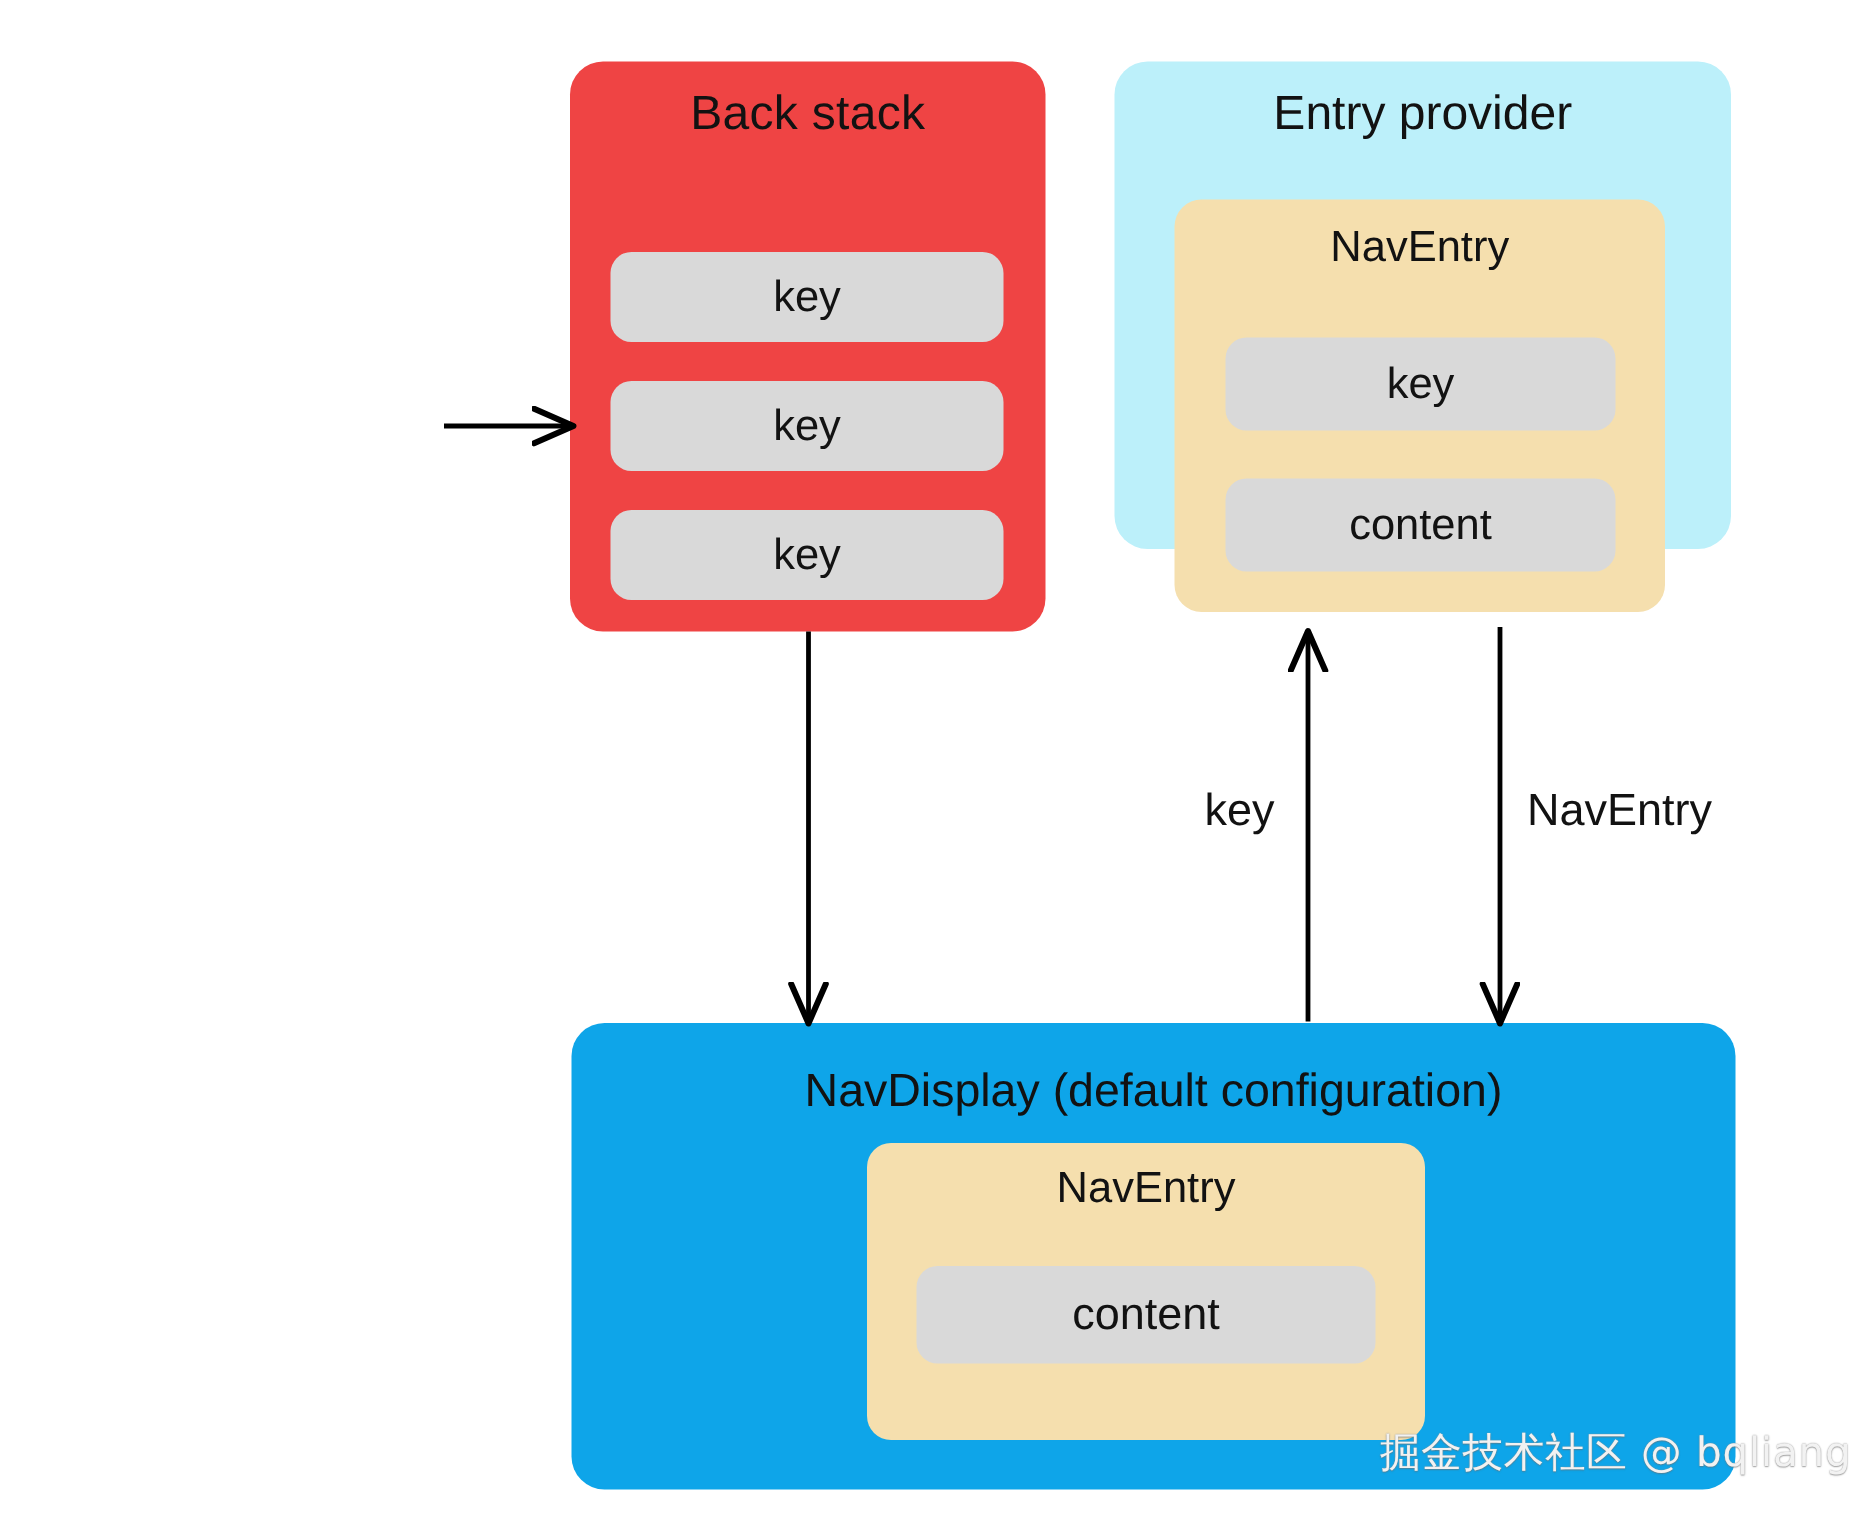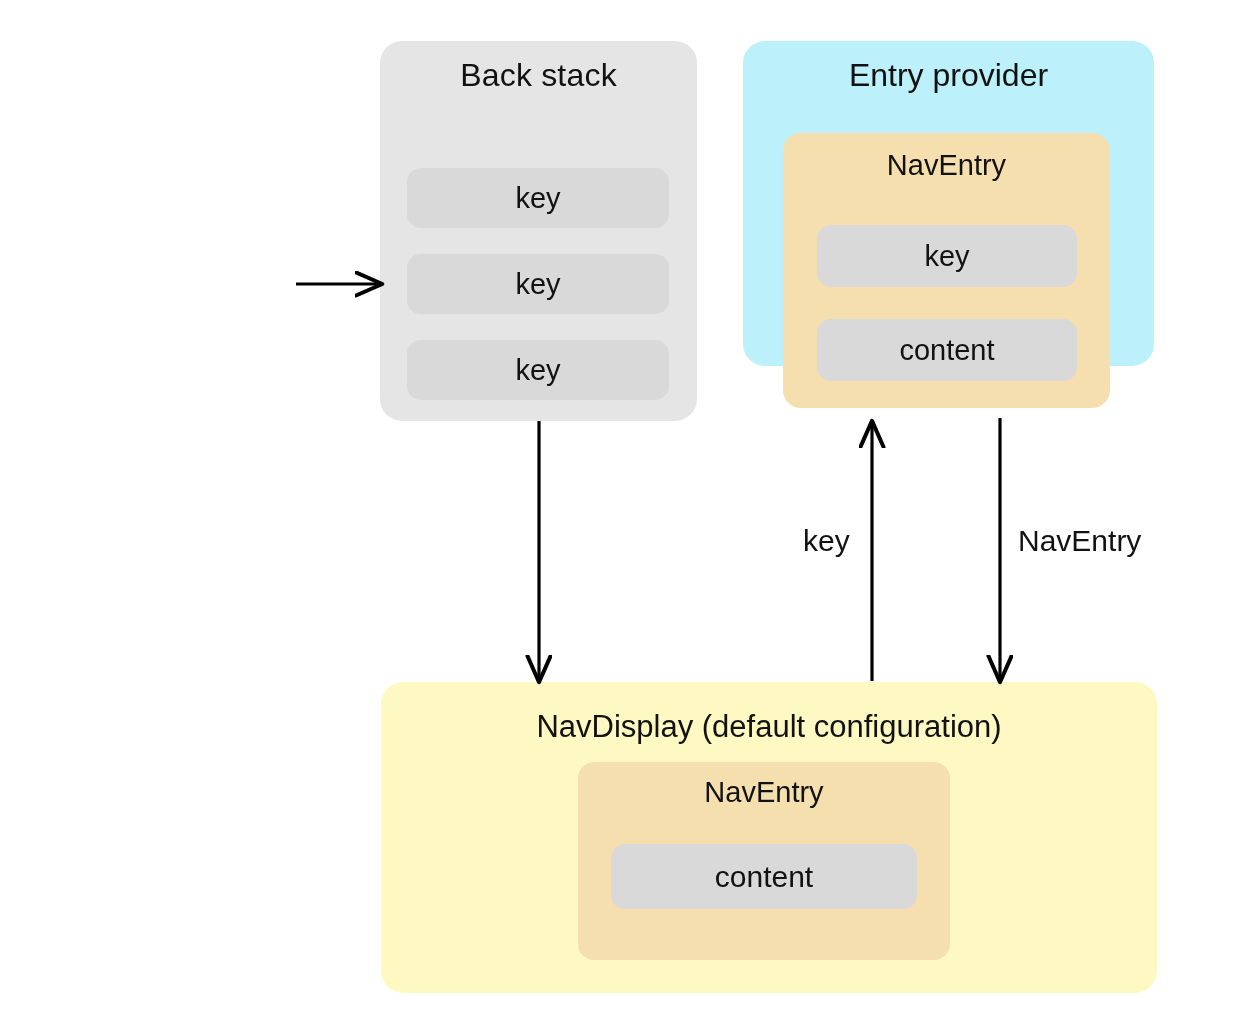--- a/index.html
+++ b/index.html
@@ -47,37 +47,37 @@
   
   #watermark{position:absolute;left:920px;top:950px;font-size:27px;
       color:#f2f2f2;text-shadow:0 0 1px #9a9a9a,0 1px 1px rgba(90,90,90,.55);
       font-family:"DejaVu Sans","Liberation Sans",sans-serif;letter-spacing:.5px;}
 </style>
 </head>
 <body>
 
 <div class="canvas">
 
-  <div class="box rounded" id="backstack" style="background:#e5e5e5;padding-left:12px;">
+  <div class="box rounded" id="backstack" style="background:#ef4444;padding-left:12px;">
     <div id="backstack-title">Back stack</div>
     <div class="pill" id="bs-key-0" style="background:#d9d9d9;">key</div>
     <div class="pill" id="bs-key-1" style="background:#d9d9d9;">key</div>
     <div class="pill" id="bs-key-2" style="background:#d9d9d9;">key</div>
   </div>
 
   <div class="box rounded" id="entryprovider" style="background:#bcf0fa;">
     <div id="ep-title">Entry provider</div>
     <div class="box" id="ep-naventry" style="background:#f5dfae;">
       <div id="ep-naventry-title">NavEntry</div>
       <div class="pill" id="ep-key" style="background:#d9d9d9;">key</div>
       <div class="pill" id="ep-content" style="background:#d9d9d9;">content</div>
     </div>
   </div>
 
-  <div class="box rounded" id="navdisplay" style="background:#fef9c3;">
+  <div class="box rounded" id="navdisplay" style="background:#0ea5e9;">
     <div id="nd-title">NavDisplay (default configuration)</div>
     <div class="box" id="nd-naventry" style="background:#f5dfae;">
       <div id="nd-naventry-title">NavEntry</div>
       <div class="pill" id="nd-content" style="background:#d9d9d9;">content</div>
     </div>
   </div>
 
   <div class="freetext" id="lbl-key">key</div>
   <div class="freetext" id="lbl-naventry">NavEntry</div>
 
@@ -90,14 +90,15 @@
 
     <line x1="296" y1="284" x2="381" y2="284" stroke="#000" stroke-width="3.2" marker-end="url(#ah)"></line>
 
     <line x1="539" y1="421" x2="539" y2="681" stroke="#000" stroke-width="3.2" marker-end="url(#ah)"></line>
 
     <line x1="872" y1="681" x2="872" y2="422" stroke="#000" stroke-width="3.2" marker-end="url(#ah)"></line>
 
     <line x1="1000" y1="418" x2="1000" y2="681" stroke="#000" stroke-width="3.2" marker-end="url(#ah)"></line>
   </svg>
 
+  <div id="watermark">掘金技术社区 @ bqliang</div>
 
 </div>
 
 </body></html>

